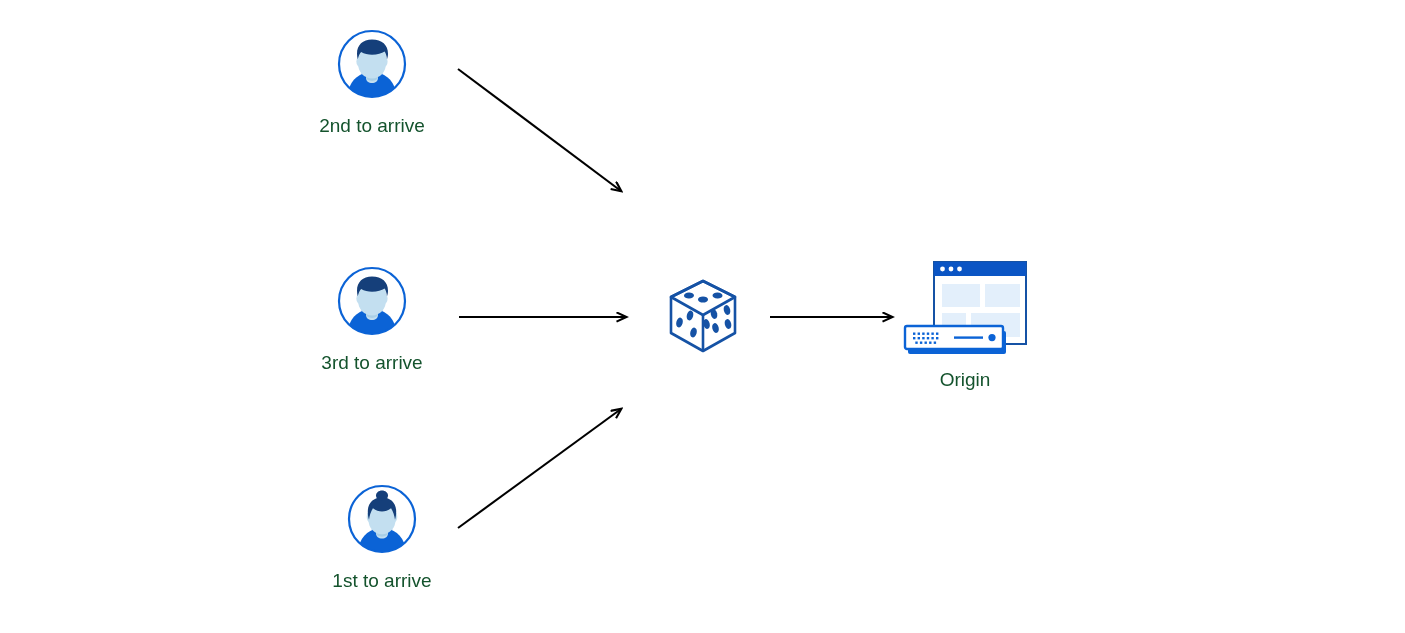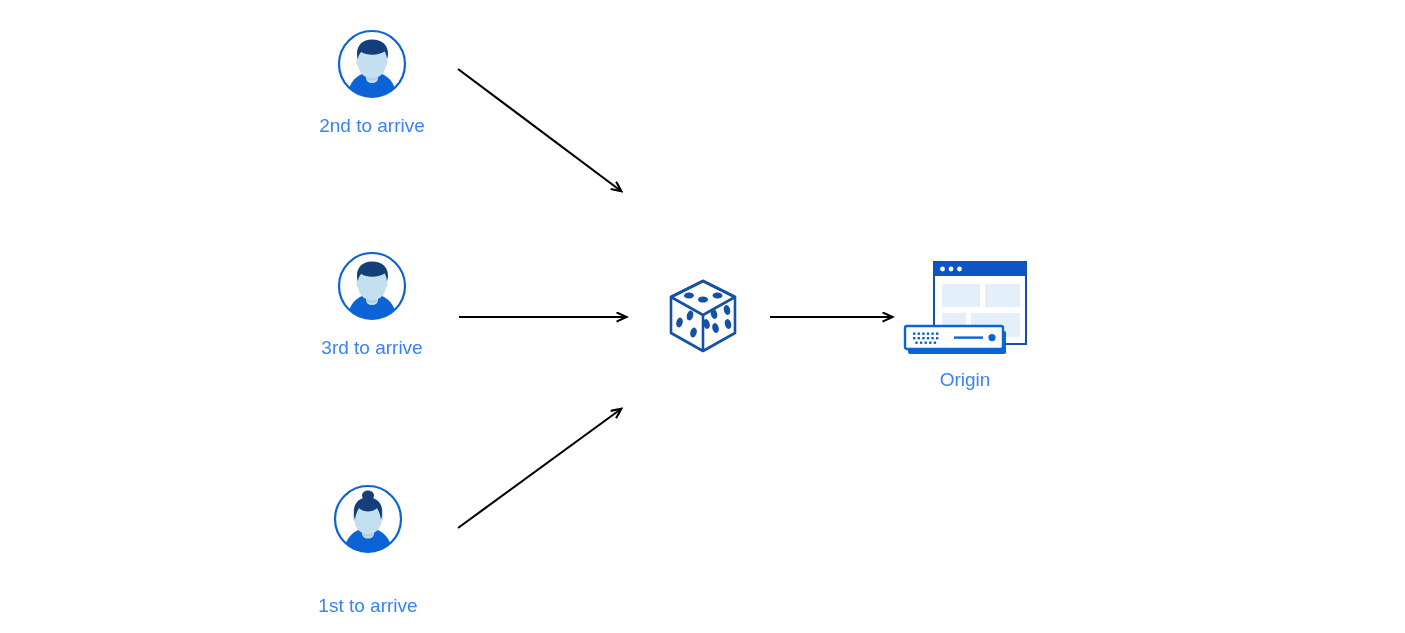--- a/index.html
+++ b/index.html
@@ -20,21 +20,21 @@
   }
   .node {
     position: absolute;
     display: flex;
     flex-direction: column;
     align-items: center;
   }
   .node-label {
     font-size: 19px;
     line-height: 24px;
-    color: #3b82f6;
+    color: #14532d;
     white-space: nowrap;
     text-align: center;
   }
   .avatar-node .node-label { margin-top: 14px; }
   .origin-node .node-label { margin-top: 12px; }
 
   .avatar-wrap { width: 72px; height: 72px; }
   .dice-wrap { width: 86px; height: 86px; }
   .origin-wrap { width: 128px; height: 100px; }
 
@@ -84,21 +84,21 @@
           <ellipse cx="48" cy="33.5" rx="3.6" ry="5.4" fill="#c3dff0"></ellipse>
           <path d="M36 13c-8.4 0-14 6-14 15.5v7c0 8.6 6.2 15 14 15s14-6.4 14-15v-7C50 19 44.4 13 36 13z" fill="#c3dff0"></path>
           <path d="M36 11.5c-9.2 0-15 5.6-15 14.2 0 2.2.3 4.1.8 5.6.7-3.3 1.8-5.6 3.4-7.2 2.9 1.8 7 2.6 10.8 2.6 5.4 0 9.7-1 12.6-3.1 1.3 1.8 1.9 4.3 2.4 7.7.6-1.6 1-3.6 1-5.6 0-8.6-6-14.2-16-14.2z" fill="#153f7a"></path>
         </g>
         <circle cx="36" cy="36" r="33" fill="none" stroke="#0b63d6" stroke-width="2.2"></circle>
       </svg>
     </div>
     <div class="node-label">2nd to arrive</div>
   </div>
 
-  <div class="node avatar-node" style="left:292px; top:250px; width:160px;">
+  <div class="node avatar-node" style="left:292px; top:265px; width:160px;">
     <div class="avatar-wrap">
       <svg viewBox="0 0 72 72" width="72" height="72">
         <clipPath id="clipB">
             <circle cx="36" cy="36" r="33"></circle>
           </clipPath>
         <circle cx="36" cy="36" r="33" fill="#ffffff"></circle>
         <g clip-path="url(#clipB)">
           <path d="M36 44c-12 0-21 7.5-23.5 18.5C11 70 11 74 11 74h50s0-4-1.5-11.5C57 51.5 48 44 36 44z" fill="#0b63d6"></path>
           <path d="M30 38h12v12c0 3-2.6 5-6 5s-6-2-6-5z" fill="#c3dff0"></path>
           <path d="M30 44c2 2.5 4 3.4 6 3.4s4-.9 6-3.4v4.6c0 2.6-2.6 4.4-6 4.4s-6-1.8-6-4.4z" fill="#a9cfe6"></path>
@@ -106,21 +106,21 @@
           <ellipse cx="48" cy="33.5" rx="3.6" ry="5.4" fill="#c3dff0"></ellipse>
           <path d="M36 13c-8.4 0-14 6-14 15.5v7c0 8.6 6.2 15 14 15s14-6.4 14-15v-7C50 19 44.4 13 36 13z" fill="#c3dff0"></path>
           <path d="M36 11.5c-9.2 0-15 5.6-15 14.2 0 2.2.3 4.1.8 5.6.7-3.3 1.8-5.6 3.4-7.2 2.9 1.8 7 2.6 10.8 2.6 5.4 0 9.7-1 12.6-3.1 1.3 1.8 1.9 4.3 2.4 7.7.6-1.6 1-3.6 1-5.6 0-8.6-6-14.2-16-14.2z" fill="#153f7a"></path>
         </g>
         <circle cx="36" cy="36" r="33" fill="none" stroke="#0b63d6" stroke-width="2.2"></circle>
       </svg>
     </div>
     <div class="node-label">3rd to arrive</div>
   </div>
 
-  <div class="node avatar-node" style="left:288px; top:483px; width:160px;gap:25px;">
+  <div class="node avatar-node" style="left:302px; top:483px; width:160px;">
     <div class="avatar-wrap">
       <svg viewBox="0 0 72 72" width="72" height="72">
         <clipPath id="clipC">
             <circle cx="36" cy="36" r="33"></circle>
           </clipPath>
         <circle cx="36" cy="36" r="33" fill="#ffffff"></circle>
         <g clip-path="url(#clipC)">
           <path d="M36 45c-11.5 0-20.5 7.5-23 18C11.6 70 11.6 74 11.6 74h48.8s0-4-1.4-11C56.5 52.5 47.5 45 36 45z" fill="#0b63d6"></path>
           <path d="M30 38h12v12.5c0 3-2.6 5-6 5s-6-2-6-5z" fill="#c3dff0"></path>
           <path d="M30 44.5c2 2.5 4 3.4 6 3.4s4-.9 6-3.4v4.8c0 2.6-2.6 4.4-6 4.4s-6-1.8-6-4.4z" fill="#a9cfe6"></path>

